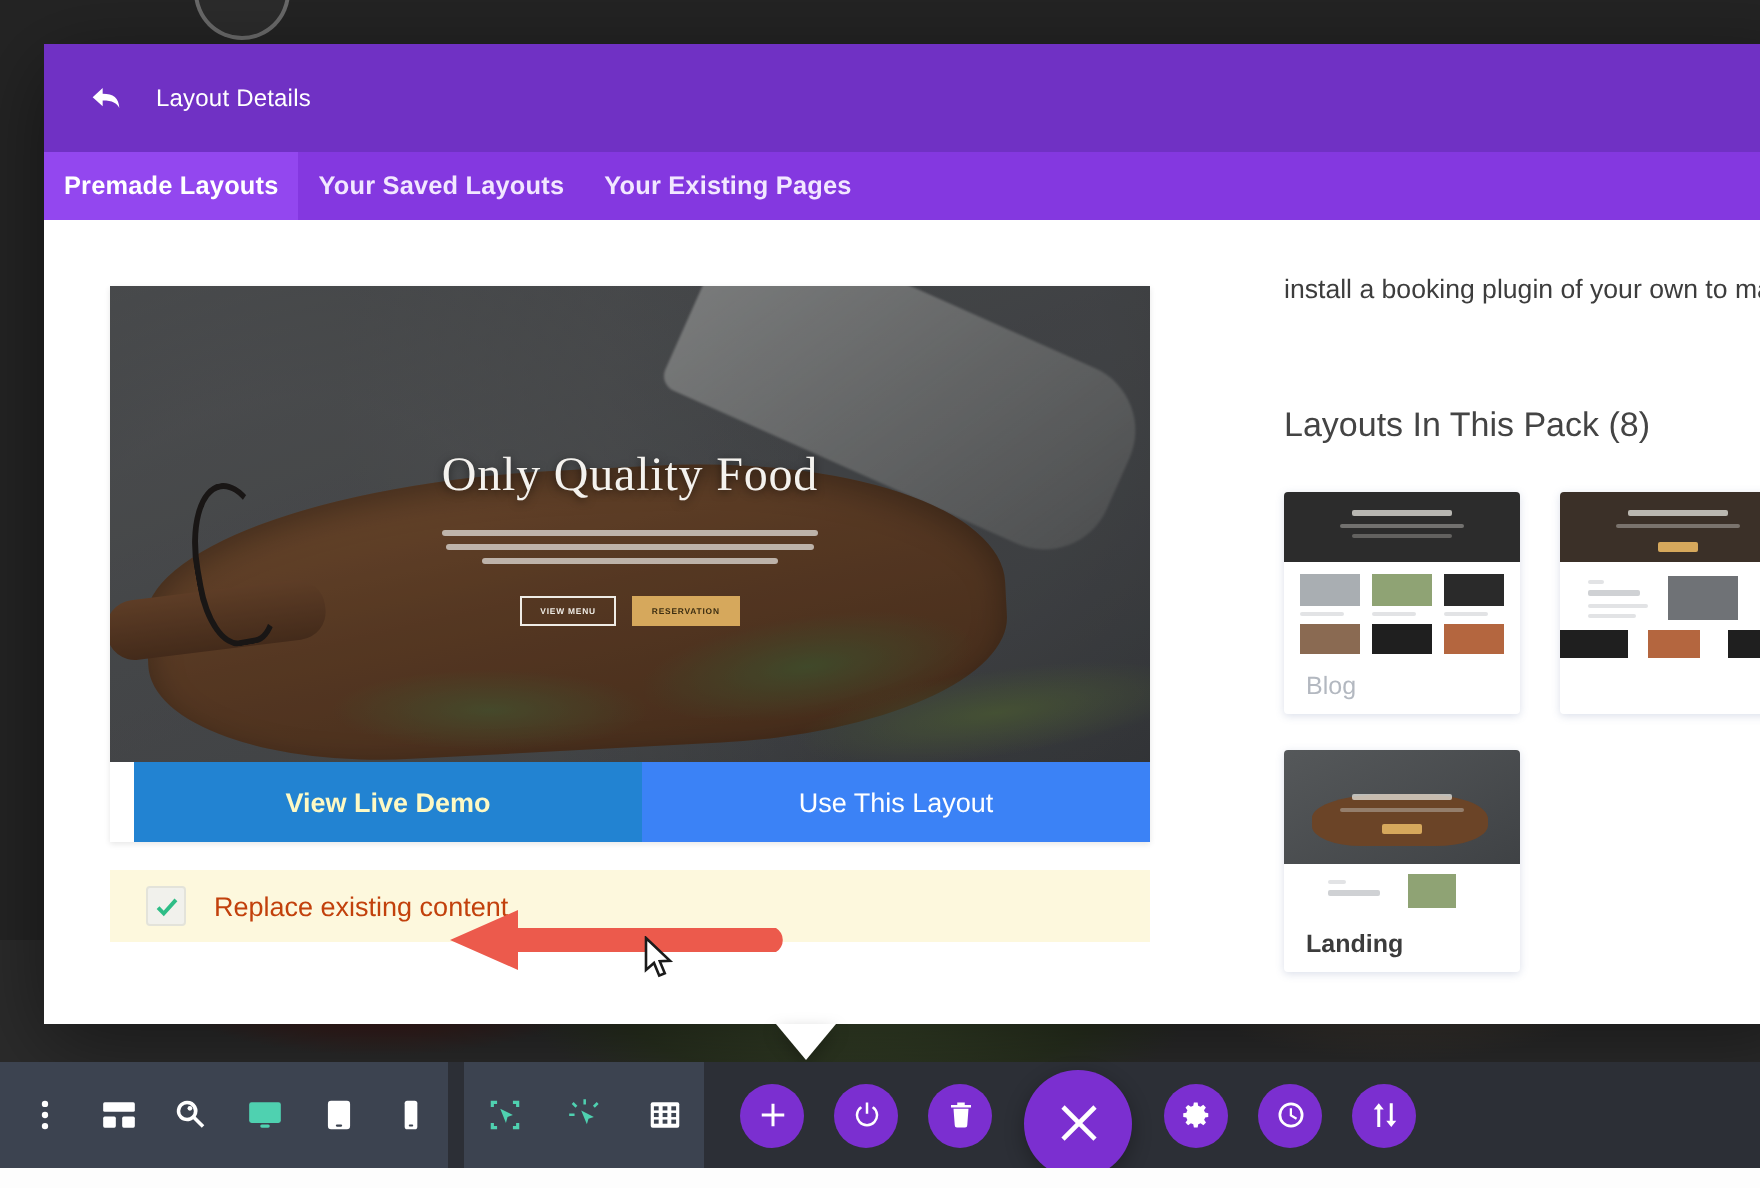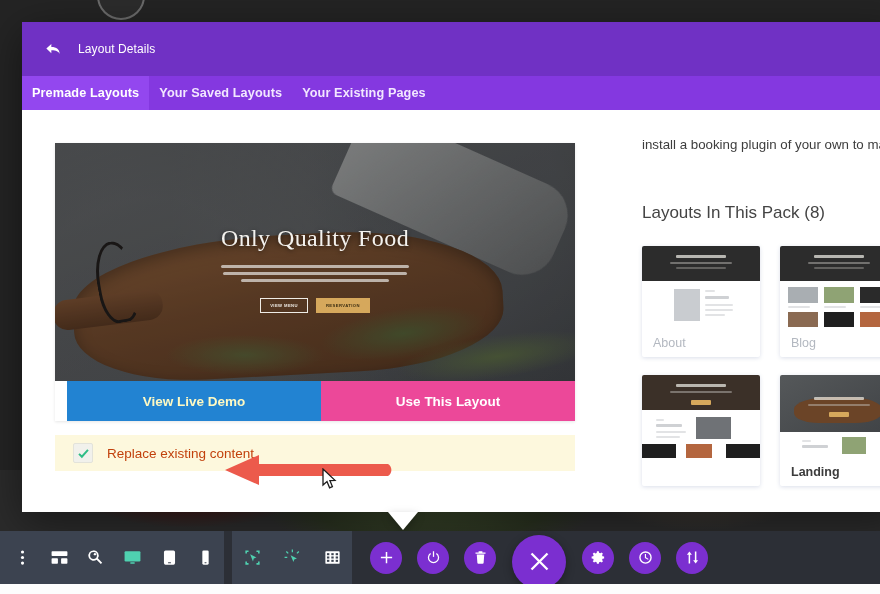--- a/index.html
+++ b/index.html
@@ -149,23 +149,23 @@
   .ph-btn.outline { color: #efece6; border: 1px solid #efece6; }
   .ph-btn.gold { color: #3b2d11; background: #d6a85c; border: 1px solid #d6a85c; }
 
   .preview-actions { display: flex; height: 40px; }
   .btn-demo {
     flex: 1; background: #2283d2; color: #fef9c3;
     display: flex; align-items: center; justify-content: center;
     font-size: 13.5px; font-weight: bold; cursor: pointer; margin-left: 12px;
   }
   .btn-use {
-    flex: 1; background: #ec4899; color: #fff;
+    flex: 1; background: #3b82f6; color: #fff;
     display: flex; align-items: center; justify-content: center;
-    font-size: 13.5px; font-weight: bold; cursor: pointer;
+    font-size: 13.5px; font-weight: normal; cursor: pointer;
   }
 
   .replace-row {
     margin-top: 14px; width: 520px; height: 36px;
     background: #fdf8dd;
     display: flex; align-items: center; padding-left: 18px;
   }
   .checkbox {
     width: 20px; height: 20px; background: #f1f1ec;
     border: 1px solid #e3e3da; border-radius: 2px;
@@ -337,35 +337,20 @@
       </div>
 
     </div>
 
     <div class="right-col">
       <div class="pack-desc">install a booking plugin of your own to mak</div>
       <div class="pack-heading">Layouts In This Pack (8)</div>
 
       <div class="layout-grid">
 
-        <div class="layout-card">
-          <div class="layout-thumb">
-            <div class="lt-hero"></div>
-            <div class="lt-hero-t"></div>
-              <div class="lt-hero-s"></div>
-              <div class="lt-hero-s2"></div>
-            <div class="tb-img" style="left:32px;top:43px;width:26px;height:32px;"></div>
-            <div class="tb-line" style="left:63px;top:44px;width:10px;"></div>
-            <div class="tb-line" style="left:63px;top:50px;width:24px;height:3px;background:#cfd1d4;"></div>
-            <div class="tb-line" style="left:63px;top:58px;width:28px;"></div>
-            <div class="tb-line" style="left:63px;top:63px;width:28px;"></div>
-            <div class="tb-line" style="left:63px;top:68px;width:20px;"></div>
-          </div>
-          <div class="layout-name">About</div>
-        </div>
 
         <div class="layout-card">
           <div class="layout-thumb">
             <div class="lt-hero"></div>
             <div class="lt-hero-t"></div>
               <div class="lt-hero-s"></div>
               <div class="lt-hero-s2"></div>
             <div class="tb-img" style="left:8px;top:41px;width:30px;height:16px;background:#a9aeb2;"></div>
             <div class="tb-img" style="left:44px;top:41px;width:30px;height:16px;background:#8fa374;"></div>
             <div class="tb-img" style="left:80px;top:41px;width:30px;height:16px;background:#2a2a2a;"></div>

